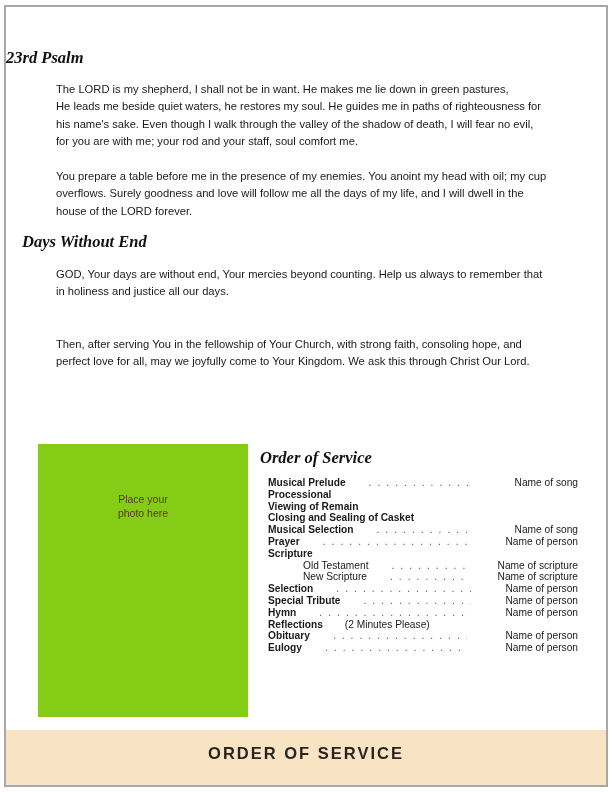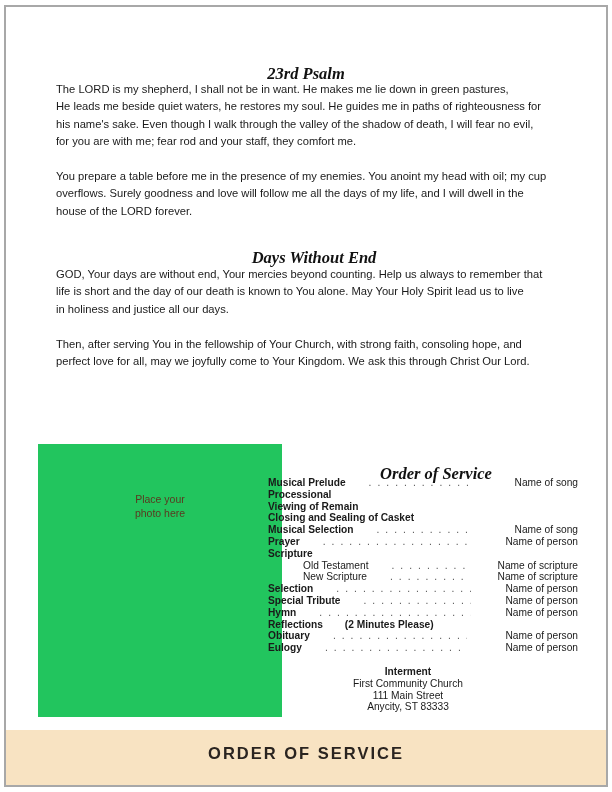--- a/index.html
+++ b/index.html
@@ -1,30 +1,30 @@
 <!DOCTYPE html>
 <html><head>
   <meta charset="utf-8">
   <style>
     html, body { margin: 0; padding: 0; background: #ffffff; }
     body { width: 612px; height: 792px; position: relative; overflow: hidden; font-family: "Liberation Sans", sans-serif; color: #1a1a1a; }
     .page { position: absolute; left: 4px; top: 5px; width: 600px; height: 778px; border: 2px solid #a8a8a8; box-sizing: content-box; background: #fff; }
     .content { position: absolute; left: 0; top: 0; width: 100%; height: 100%; }
-    h2.title { font-family: "Liberation Serif", serif; font-style: italic; font-weight: bold; font-size: 16.5px; text-align: center; margin: 16px; position: absolute; left: 0; right: 0; color: #111; }
+    h2.title { font-family: "Liberation Serif", serif; font-style: italic; font-weight: bold; font-size: 16.5px; text-align: left; margin: 0; position: absolute; left: 0; right: 0; color: #111; }
     .para { position: absolute; left: 42px; width: 540px; font-size: 11.2px; line-height: 17.3px; margin: 8px; color: #1a1a1a; }
     .para span.line { display: block; white-space: nowrap; }
 
-    .photo { position: absolute; left: 32px; top: 437px; width: 244px; height: 273px; background: #22c55e; }
+    .photo { position: absolute; left: 32px; top: 437px; width: 210px; height: 273px; background: #84cc16; }
     .photo-label { position: absolute; left: 0; right: 0; top: 48px; text-align: center; font-size: 10.5px; line-height: 14px; color: #5a3a20; }
 
     .oos { position: absolute; left: 262px; top: 470px; width: 310px; font-size: 10.2px; line-height: 11.8px; }
     .oos-row { display: flex; white-space: nowrap; height: 11.8px; gap: 19px; }
     .oos-row .name { font-weight: bold; color: #1a1a1a; }
     .oos-row .name.indent { font-weight: normal; padding-left: 35px; }
-    .oos-row .note { font-weight: bold; }
+    .oos-row .note { font-weight: normal; }
     .oos-row .leader { flex: 1; overflow: hidden; color: #555; letter-spacing: 1.6px; padding-left: 4px; font-weight: normal; }
     .oos-row .value { width: 86px; text-align: right; font-weight: normal; padding-left: 2px; }
     .oos-row .value.wide { width: 90px; }
 
     .interment { position: absolute; left: 322px; width: 160px; top: 659px; text-align: center; font-size: 10.2px; line-height: 11.8px; }
     .interment .head { font-weight: bold; }
 
     .footer-band { position: absolute; left: 0; bottom: 0; width: 100%; height: 55px; background: #f8e3c2; }
     .footer-title { position: absolute; left: 0; right: 0; top: 14px; text-align: center; font-family: "Liberation Sans", sans-serif; font-weight: bold; font-size: 16.5px; letter-spacing: 2px; color: #2a2420; }
   </style>
@@ -32,32 +32,31 @@
 <body>
 
 <div class="page">
   <div class="content">
 
     <h2 class="title" style="top:41px;">23rd Psalm</h2>
     <div class="para" style="top:66px;">
       <span class="line">The LORD is my shepherd, I shall not be in want. He makes me lie down in green pastures,</span>
       <span class="line">He leads me beside quiet waters, he restores my soul. He guides me in paths of righteousness for</span>
       <span class="line">his name's sake. Even though I walk through the valley of the shadow of death, I will fear no evil,</span>
-      <span class="line">for you are with me; fear rod and your staff, they comfort me.</span>
+      <span class="line">for you are with me; your rod and your staff, soul comfort me.</span>
     </div>
     <div class="para" style="top:153px;">
       <span class="line">You prepare a table before me in the presence of my enemies. You anoint my head with oil; my cup</span>
       <span class="line">overflows. Surely goodness and love will follow me all the days of my life, and I will dwell in the</span>
       <span class="line">house of the LORD forever.</span>
     </div>
 
     <h2 class="title" style="top:225px;padding-left:16px;">Days Without End</h2>
     <div class="para" style="top:251px;">
       <span class="line">GOD, Your days are without end, Your mercies beyond counting.  Help us always to remember that</span>
-      <span class="line">life is short and the day of our death is known to You alone.  May Your Holy Spirit lead us to live</span>
       <span class="line">in holiness and justice all our days.</span>
     </div>
     <div class="para" style="top:321px;">
       <span class="line">Then, after serving You in the fellowship of Your Church, with strong faith, consoling hope, and</span>
       <span class="line">perfect love for all, may we joyfully come to Your Kingdom.  We ask this through Christ Our Lord.</span>
     </div>
 
     <div class="photo">
       <div class="photo-label">
         <div>Place your</div>
@@ -129,25 +128,19 @@
         <span class="leader">. . . . . . . . . . . . . . . . . . . . . . . . . . . . . . . . . . . .</span>
         <span class="value wide">Name of person</span>
       </div>
       <div class="oos-row">
         <span class="name">Eulogy</span>
         <span class="leader">. . . . . . . . . . . . . . . . . . . . . . . . . . . . . . . . . . . .</span>
         <span class="value wide">Name of person</span>
       </div>
     </div>
 
-    <div class="interment">
-      <div class="head">Interment</div>
-      <div>First Community Church</div>
-      <div>111 Main Street</div>
-      <div>Anycity, ST 83333</div>
-    </div>
 
     <div class="footer-band">
       <div class="footer-title">ORDER OF SERVICE</div>
     </div>
 
   </div>
 </div>
 
 </body></html>

